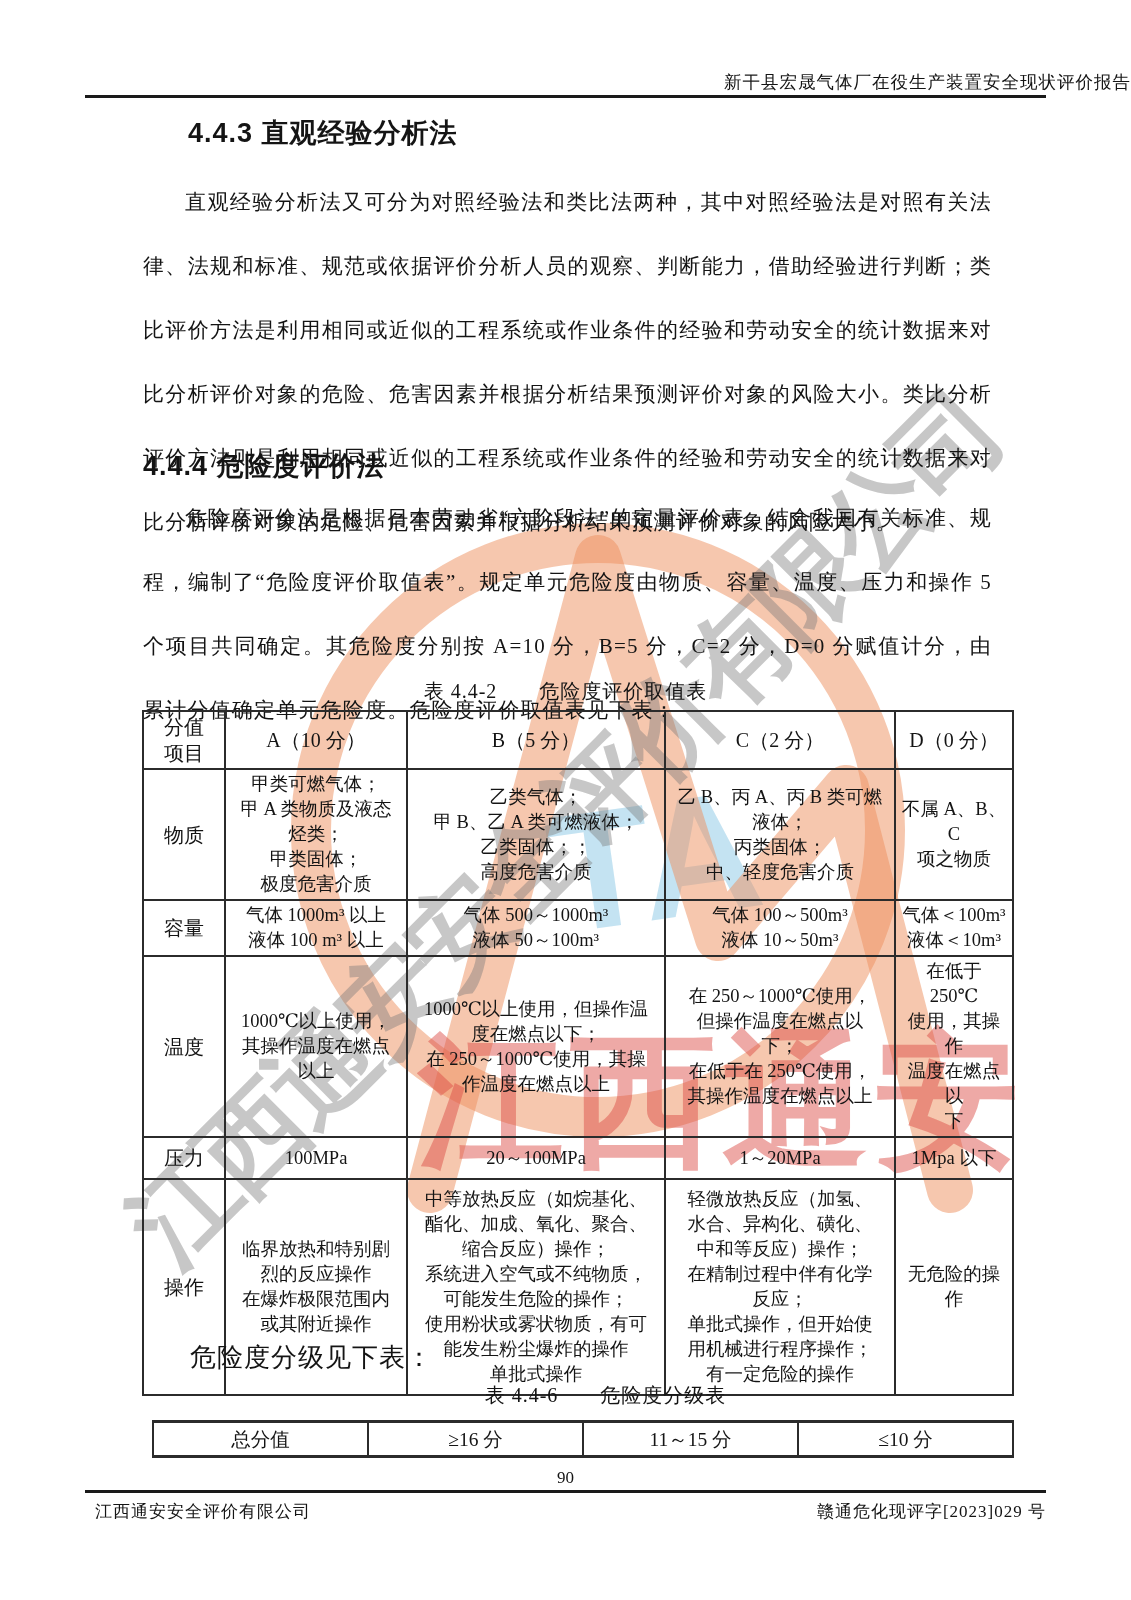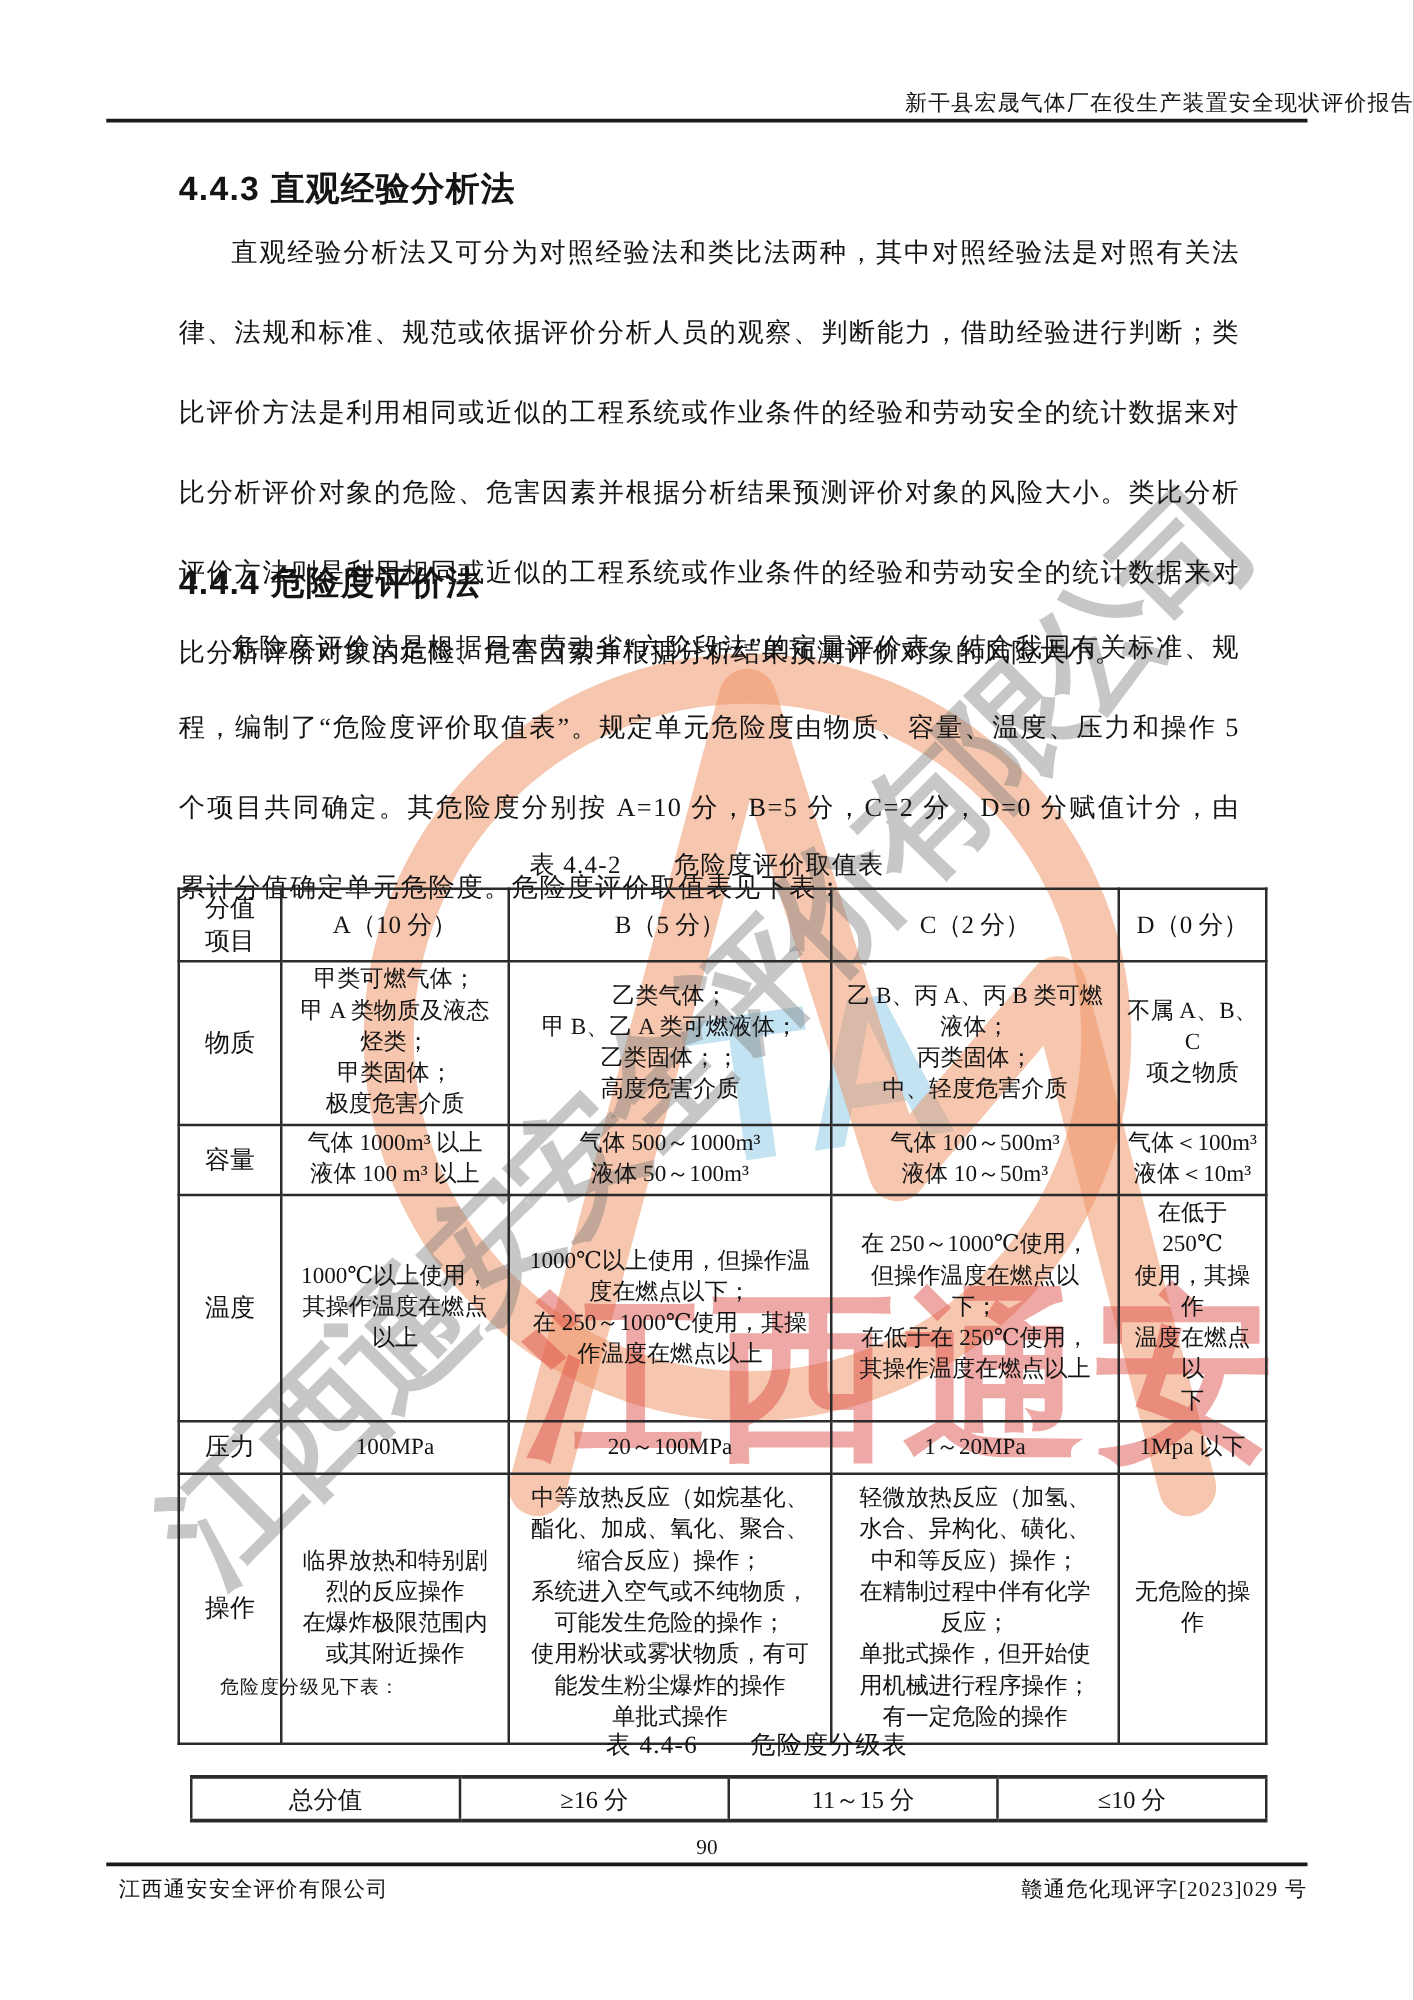--- a/index.html
+++ b/index.html
@@ -34,31 +34,31 @@
     font-size:17.5px; letter-spacing:1px; }
   .header-rule { position:absolute; top:95px; left:85px; width:961px; height:2.5px; background:#1a1a1a; }
   .footer-rule { position:absolute; top:1490px; left:85px; width:961px; height:3px; background:#1a1a1a; }
   .page-number { position:absolute; top:1468px; left:0; width:100%; text-align:center; font-size:17px; }
   .footer-left { position:absolute; top:1500px; left:95px; font-size:17px; letter-spacing:1px; }
   .footer-right { position:absolute; top:1500px; right:85px; font-size:17px; letter-spacing:1px; }
 
   
   .h3 { position:absolute; left:143px; font-family:"Liberation Sans","DejaVu Sans",sans-serif;
     font-weight:bold; font-size:27px; letter-spacing:1px; }
-  .h443 { top:133px; }
+  .h443 { top:115px;margin-left:45px; }
   .h444 { top:448px; }
   .para { position:absolute; left:143px; width:849px; font-size:21px; line-height:64px;
     text-indent:2em; text-align:justify; letter-spacing:1.2px; }
   .p1 { top:170px; }
   .p2 { top:486px; }
 
   .tcaption { position:absolute; left:0; width:100%; text-align:center; font-size:20px; letter-spacing:1px; }
   .cap1 { top:678px; }
   .cap2 { top:1382px;padding-left:40px; }
-  .note { position:absolute; left:176px; top:1340px; font-size:15px; letter-spacing:1px; }
+  .note { position:absolute; left:190px; top:1340px; font-size:26px; letter-spacing:1px; }
 
   
   table { border-collapse:collapse; table-layout:fixed; }
   .t1 { position:absolute; left:142px; top:710px; width:870px; }
   .t1 td { border:2px solid #2b2b2b; text-align:center; vertical-align:middle;
     white-space:pre-line; font-size:18.5px; line-height:25px; padding:2px 4px; overflow:hidden; }
   .t1 td.rowlabel, .t1 tr.head td { font-size:20px; line-height:26px; }
   .t2 { position:absolute; left:152px; top:1420px; width:860px; }
   .t2 td { border:2px solid #2b2b2b; border-top-width:3px; border-bottom-width:3px;
     text-align:center; vertical-align:middle; font-size:19.5px; height:30px;margin-left:40px; }

